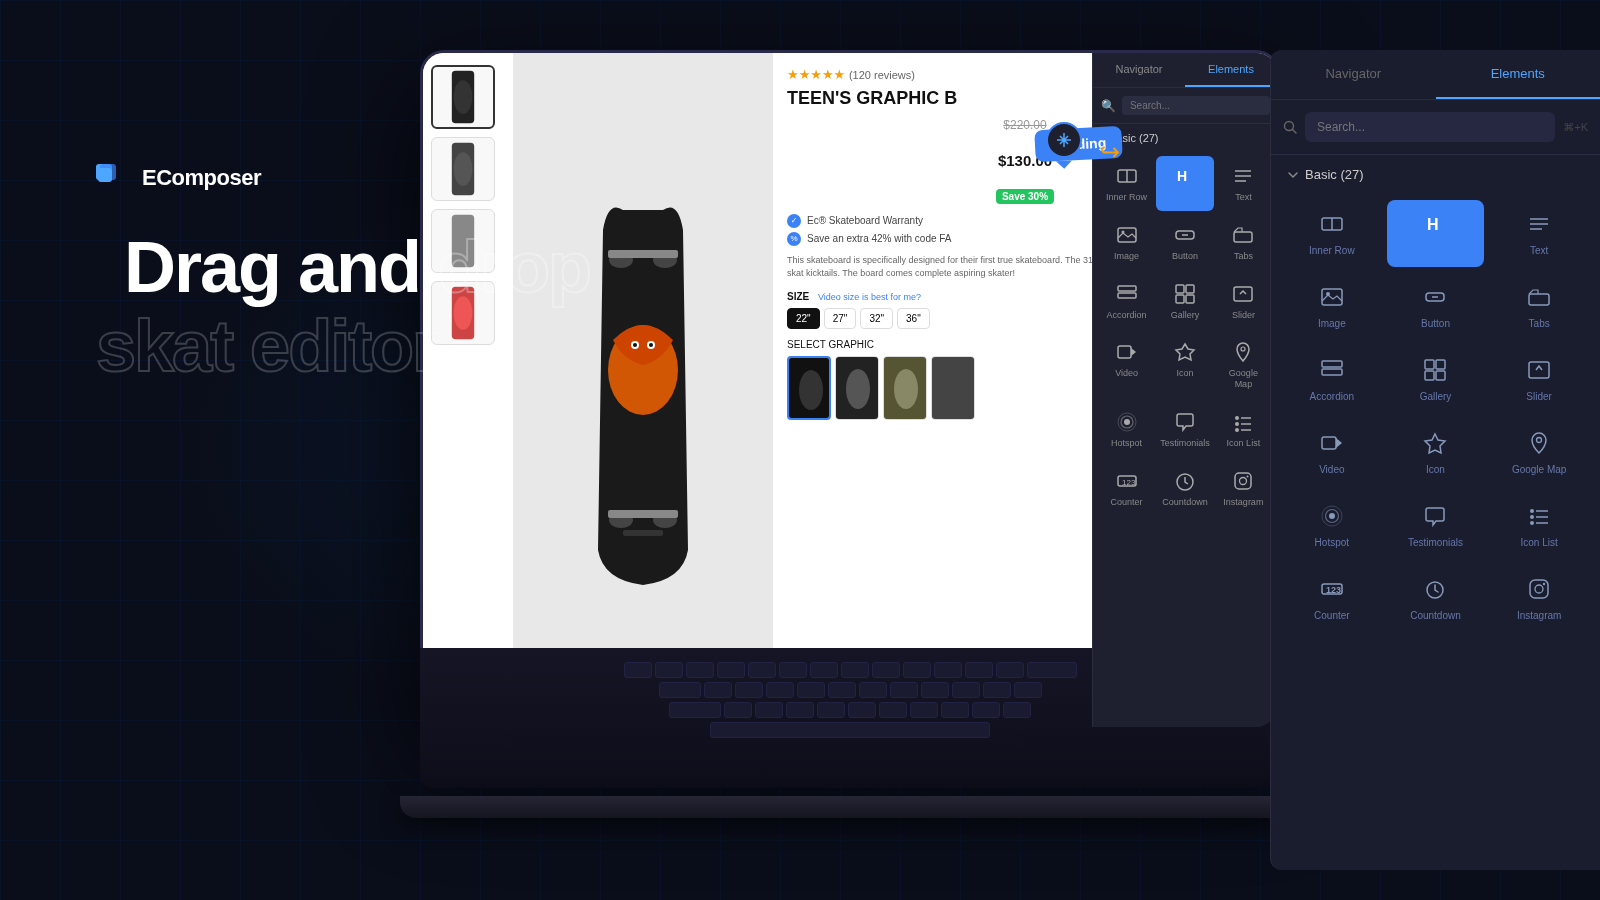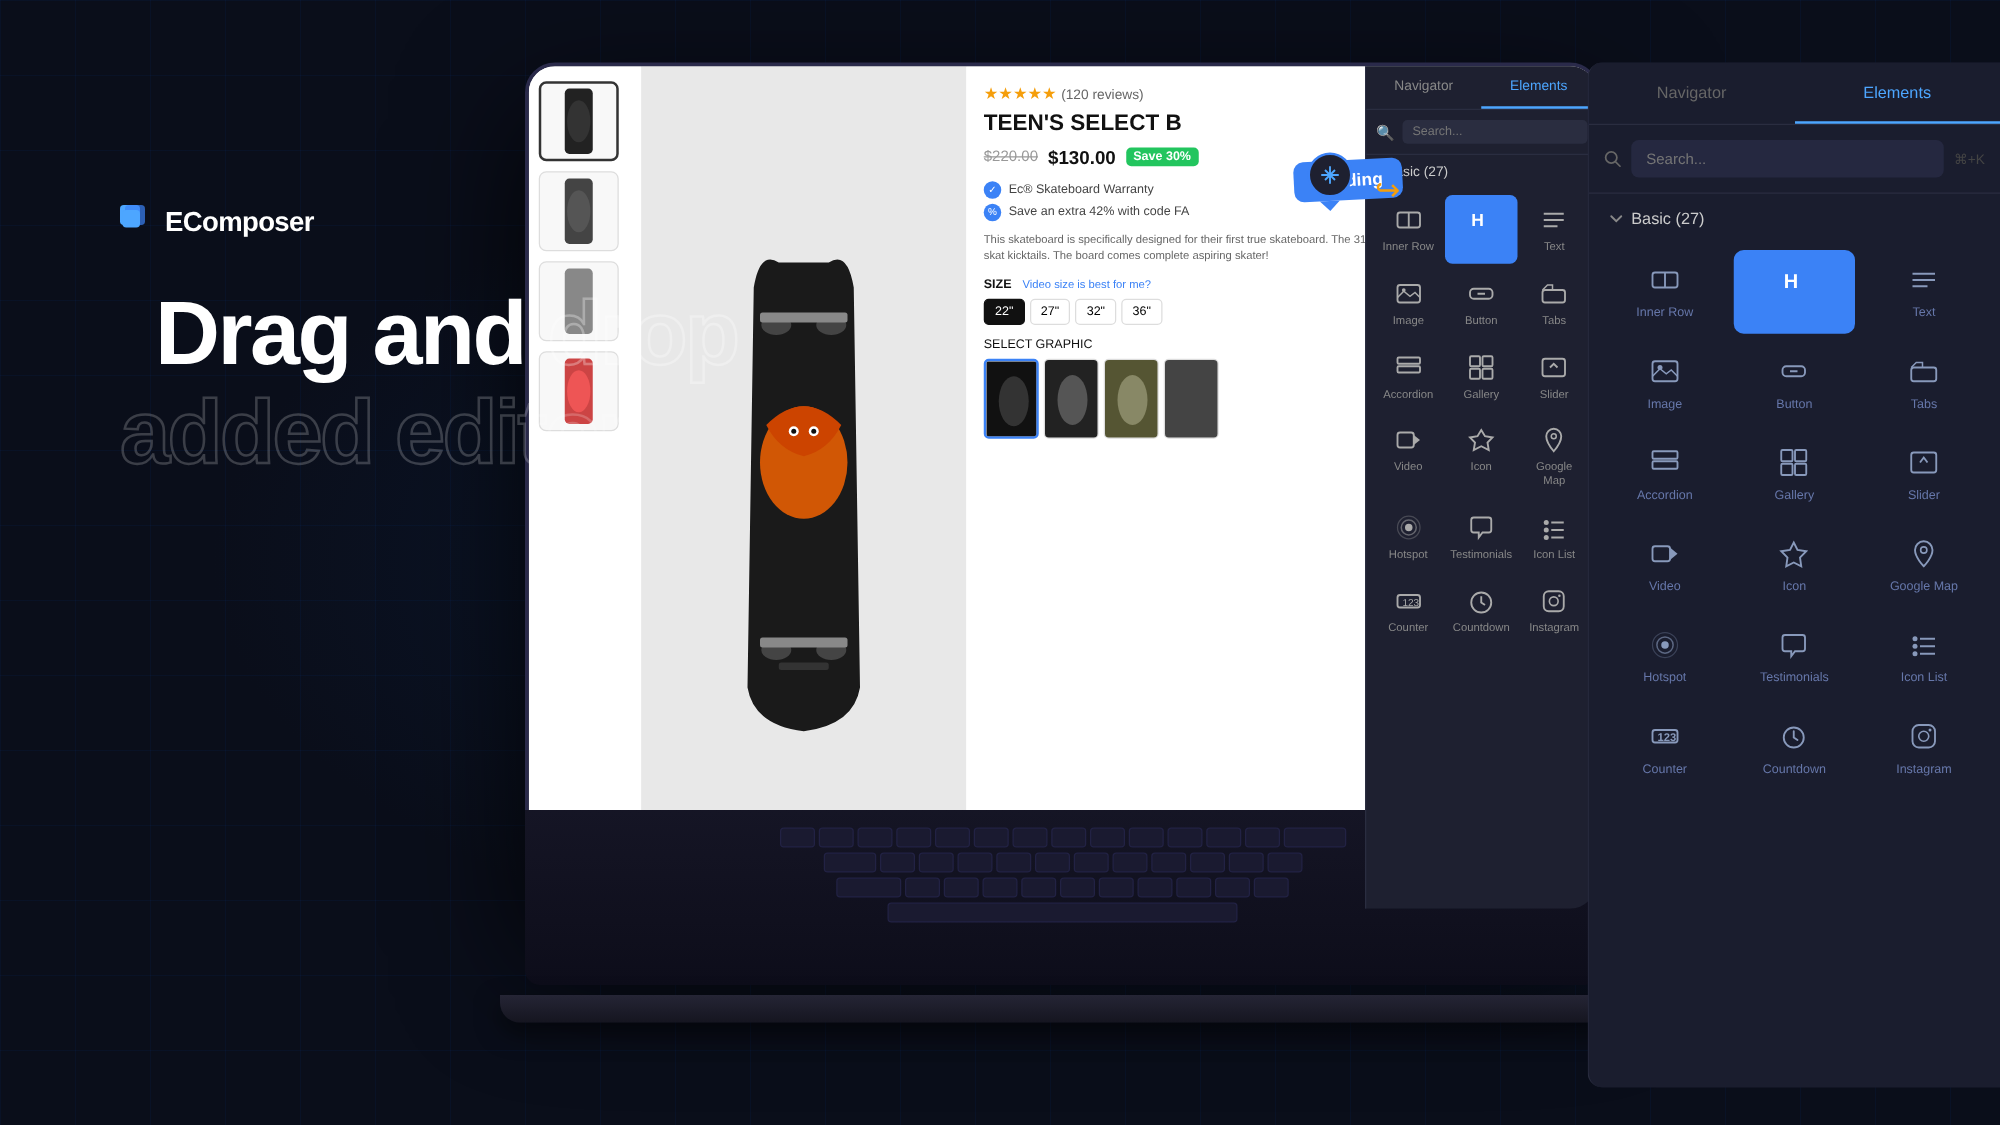--- a/index.html
+++ b/index.html
@@ -36,21 +36,21 @@
       position: absolute;
       left: 96px;
       top: 160px;
       z-index: 10;
       max-width: 600px;
     }
 
     .logo {
       display: flex;
       align-items: center;
-      gap: 0;
+      gap: 10px;
       margin-bottom: 32px;
     }
 
     .logo-icon {
       width: 36px;
       height: 36px;
       color: #4da6ff;
     }
 
     .logo-text {
@@ -151,23 +151,24 @@
     .product-title {
       font-size: 18px;
       font-weight: 800;
       color: #111;
       margin-bottom: 8px;
       line-height: 1.2;
     }
 
     .price-row {
       display: flex;
-      align-items: flex-start;
-      gap: 8px;
+      align-items: center;
+      gap: 20px;
       margin-bottom: 10px;
+      flex-direction: column;
     }
 
     .price-old {
       color: #999;
       text-decoration: line-through;
       font-size: 12px;
     }
 
     .price-new {
       color: #111;
@@ -619,21 +620,21 @@
       <rect x="2" y="8" width="14" height="14" rx="3" fill="#4da6ff"></rect>
     </svg>
     <span class="logo-text">EComposer</span>
   </div>
 
   <h1 class="headline">
     <div>
       <span class="headline-solid">Drag and</span>
       <span class="headline-outline"> drop</span>
     </div>
-    <div class="sub-headline">added editor</div>
+    <div class="sub-headline">skat editor</div>
   </h1>
 
 </div>
 
 <div class="laptop-container" style="position:absolute; right:280px; top:50px; width:900px; z-index:5;">
 
   <div class="laptop-screen-outer" style="width:860px; height:680px;">
     <div class="laptop-screen-inner">
 
       <div class="screen-content">
@@ -687,21 +688,21 @@
             <rect x="70" y="340" width="40" height="6" rx="2" fill="#333"></rect>
           </svg>
         </div>
 
         <div class="product-right">
           <div class="stars">
             <span>★★★★★</span>
             <span style="color:#666; font-size:11px;">(120 reviews)</span>
           </div>
           <div class="product-title">
-            <span>TEEN'S SELECT B</span>
+            <span>TEEN'S GRAPHIC B</span>
           </div>
           <div class="price-row">
             <span class="price-old">$220.00</span>
             <span class="price-new">$130.00</span>
             <span class="badge-save">Save 30%</span>
           </div>
           <div class="warranty-rows">
             <div class="warranty-row">
               <div class="warranty-icon">✓</div>
               <span>Ec® Skateboard Warranty</span>

